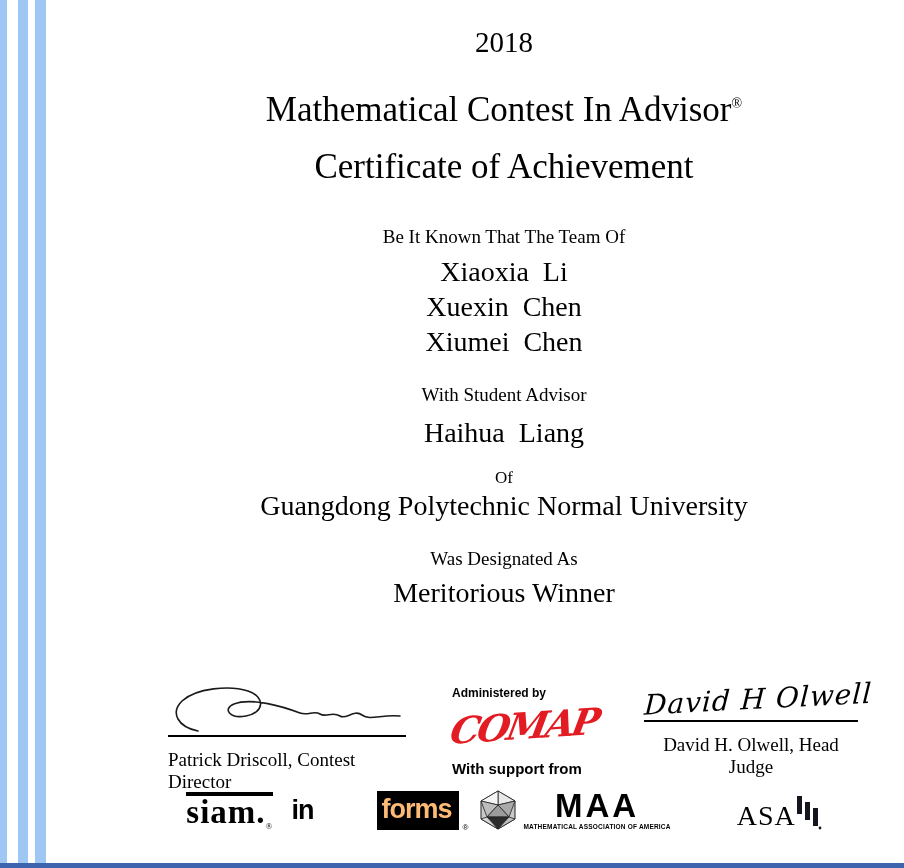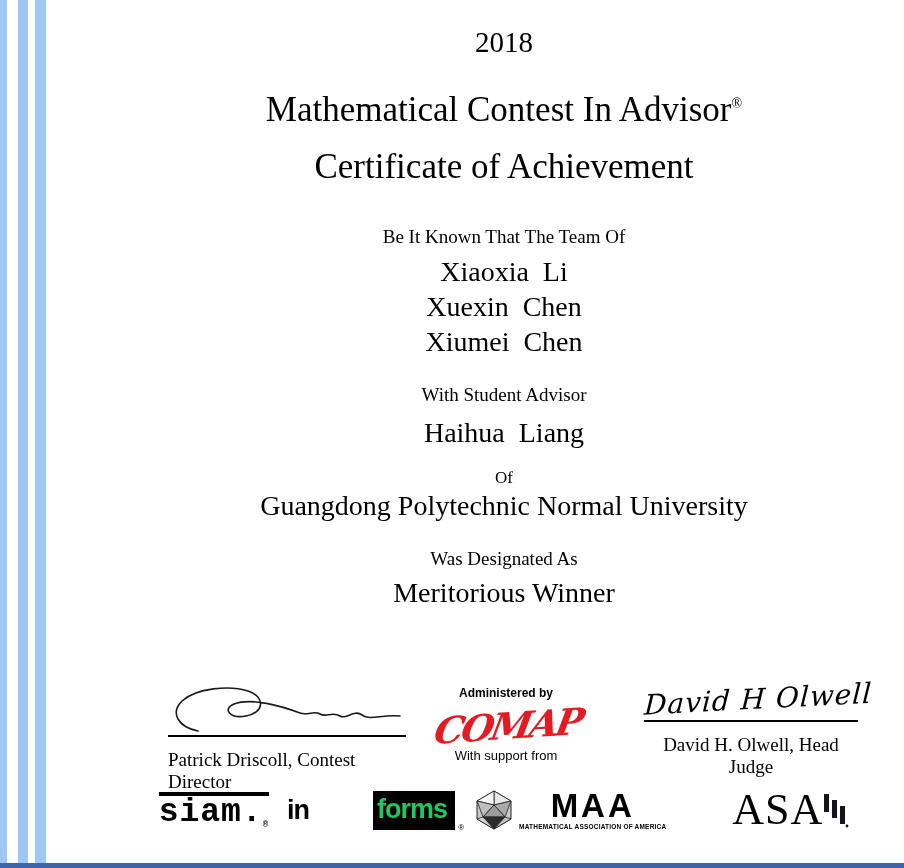--- a/index.html
+++ b/index.html
@@ -38,57 +38,57 @@
   .institution   {top:490px; font-size:28px;}
   .designated    {top:548px;}
   .designation   {top:577px; font-size:28px;}
 
   
   .sig-left{position:absolute;left:168px;top:683px;width:238px;text-align:left;}
   .sig-left .scribble{display:block;margin:0 auto;}
   .sig-line{border-bottom:2px solid #000;height:0;width:100%;}
   .sig-label{font-size:19px;margin-top:12px;}
 
-  .sig-center{position:absolute;left:436px;top:686px;width:140px;text-align:center;
+  .sig-center{position:absolute;left:452px;top:686px;width:140px;
     font-family:"Liberation Sans","DejaVu Sans",sans-serif;}
   .admin-by{font-size:12px;font-weight:bold;}
   .comap-logo{
     display:inline-block;margin-top:4px;
     font-size:37px;font-weight:bold;font-style:italic;
     font-family:"DejaVu Serif",serif;
     color:#E31B23;letter-spacing:-3px;
     transform:skewX(-14deg) rotate(-4deg);
   }
-  .support-from{font-size:13px;font-weight:normal;margin-top:0;}
+  .support-from{font-size:15px;font-weight:bold;margin-top:12px;}
 
   .sig-right{position:absolute;left:644px;top:683px;width:214px;text-align:center;}
   .sig-script{
     font-size:28px;font-style:italic;font-family:"DejaVu Serif",serif;
     transform:rotate(-3deg) skewX(-6deg);
     display:block;white-space:nowrap;margin-bottom:4px;letter-spacing:1px;
   }
 
   
   .logos{position:absolute;left:100px;top:783px;width:808px;height:54px;
     display:flex;align-items:center;justify-content:center;gap:18px;
     font-family:"Liberation Sans","DejaVu Sans",sans-serif;}
-  .siam{font-family:Liberation Mono, monospace;font-weight:bold;font-size:33px;
+  .siam{font-family:Liberation Serif, serif;font-weight:bold;font-size:33px;
     letter-spacing:1px;border-top:4px solid #000;line-height:1;padding-top:0px;position:relative;}
   .siam .reg{font-size:9px;font-weight:normal;position:relative;top:6px;}
   .informs{display:inline-flex;align-items:center;font-weight:bold;font-size:27px;
     letter-spacing:-1px;position:relative;}
   .informs .in{padding-right:16px;}
-  .informs .forms{background:#000;color:#22c55e;padding:3px 8px 5px 4px;margin-left:48px;}
+  .informs .forms{background:#000;color:#fdba74;padding:3px 8px 5px 4px;margin-left:48px;}
   .informs .reg{font-size:8px;font-weight:normal;position:absolute;right:-8px;bottom:-2px;}
   .maa{display:inline-flex;align-items:center;gap:4px;}
   .maa-text{display:flex;flex-direction:column;align-items:center;line-height:1;}
   .maa-acronym{font-weight:bold;font-size:33px;letter-spacing:3px;}
   .maa-sub{font-size:6.5px;font-weight:bold;letter-spacing:0.2px;margin-top:2px;white-space:nowrap;}
-  .asa{display:inline-flex;align-items:flex-start;font-family:"Liberation Serif",serif;
-    font-size:44px;letter-spacing:1px;line-height:1;margin-left:48px;}
+  .asa{display:inline-flex;align-items:flex-end;font-family:"Liberation Serif",serif;
+    font-size:28px;letter-spacing:1px;line-height:1;margin-left:48px;}
   .asa svg{margin-top:6px;}
 </style>
 </head>
 <body>
 
 <div class="stripe s1"></div>
 <div class="stripe s2"></div>
 <div class="stripe s3"></div>
 <div class="bottom-bar"></div>
 

